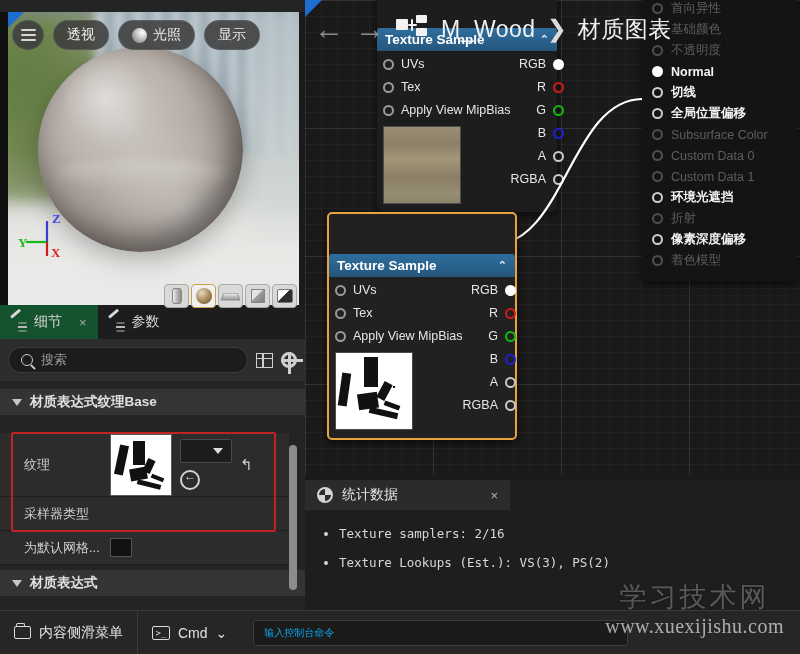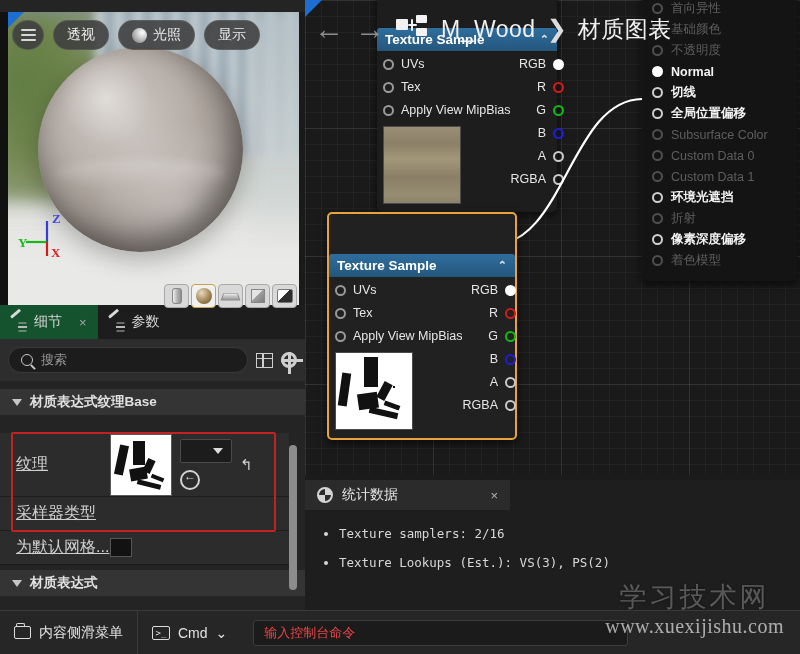--- a/index.html
+++ b/index.html
@@ -94,21 +94,21 @@
   .ico-gear::before { content:""; position:absolute; left:-3px; top:4px; width:22px; height:3px; background:#cfcfcf;
     box-shadow: 0 0 0 0 #cfcfcf; transform: rotate(0deg); }
   .ico-gear::after { content:""; position:absolute; left:4px; top:-3px; width:3px; height:22px; background:#cfcfcf; }
 
   .cat-row { position: absolute; left: 0; width: 100%; height: 26px; background: #343434;
     display: flex; align-items: center; gap: 8px; padding-left: 12px; font-size: 13.5px; color: #e0e0e0; font-weight: bold; }
   .tri { width: 0; height: 0; border-left: 5.5px solid transparent; border-right: 5.5px solid transparent; border-top: 7px solid #c6c6c6; }
 
   .prop-area { position: absolute; left: 0; top: 128px; width: 289px; }
   .prop-row { display: flex; align-items: center; border-bottom: 1px solid #1d1d1d; background: #2c2c2c; }
-  .prop-label { width: 110px; padding-left: 16px; font-size: 16px; color: #cfcfcf; flex: none; text-decoration: underline; }
+  .prop-label { width: 110px; padding-left: 24px; font-size: 13px; color: #cfcfcf; flex: none; }
   .prop-val { flex: 1; display: flex; align-items: center; gap: 8px; padding: 4px 6px 4px 0; }
   .redbox { position: absolute; border: 2px solid #c32222; border-radius: 2px; pointer-events: none; }
   .tex-thumb { width: 62px; height: 62px; border: 1px solid #5a5a5a; position: relative; overflow:hidden;
     background: #ffffff; }
   .blob { position: absolute; background: #111; }
   .combo { height: 24px; background: #1c1c1c; border: 1px solid #4a4a4a; border-radius: 2px; display: flex;
     align-items: center; justify-content: space-between; padding: 0 8px; color: #dedede; font-size: 13px; }
   .chev { width: 0; height: 0; border-left: 5px solid transparent; border-right: 5px solid transparent; border-top: 6px solid #dcdcdc; }
   .reset-ico { width: 20px; height: 20px; border-radius: 50%; border: 2px solid #d2d2d2; position: relative; }
   .reset-ico::after { content:"←"; position:absolute; left:2px; top:-3px; font-size:12px; color:#d2d2d2; }
@@ -179,21 +179,21 @@
     border-top: 1px solid #3a3a3a; display: flex; align-items: center; }
   .bb-item { height: 44px; display: flex; align-items: center; gap: 8px; padding: 0 14px; color: #e2e2e2; font-size: 14px;
     border-right: 1px solid #3a3a3a; }
   .folder-ico { width:17px; height:13px; border:1.7px solid #dcdcdc; border-radius:2px; position:relative; }
   .folder-ico::before { content:""; position:absolute; left:1px; top:-4px; width:7px; height:3px; border:1.7px solid #dcdcdc; border-bottom:none; border-radius:2px 2px 0 0; }
   .log-ico { width:15px; height:15px; border:1.7px solid #dcdcdc; border-radius:2px; position:relative; }
   .log-ico::after { content:"⇥"; position:absolute; left:1px; top:-3px; font-size:11px; color:#dcdcdc; }
   .cmd-ico { width:18px; height:14px; border:1.7px solid #dcdcdc; border-radius:2px; color:#dcdcdc; font-size:9px;
     display:flex; align-items:center; justify-content:center; font-family:"DejaVu Sans Mono", monospace; }
   .cmd-input { margin-left: 12px; flex: 1; height: 26px; max-width: 375px; background: #1b1b1b; border: 1px solid #3c3c3c;
-    border-radius: 3px; display: flex; align-items: center; padding: 0 10px; color: #ef4444; font-size: 13px; }
+    border-radius: 3px; display: flex; align-items: center; padding: 0 10px; color: #0ea5e9; font-size: 10px; }
 
   
   #wm { position: absolute; right: 16px; bottom: 16px; z-index: 40; text-align: center; pointer-events: none; }
   #wm .wm-cn { font-size: 27px; color: rgba(255,255,255,.30); letter-spacing: 3px;
     font-family: "Liberation Serif", serif; text-shadow: 0 0 2px rgba(0,0,0,.6); }
   #wm .wm-url { font-size: 20px; color: rgba(255,255,255,.62); font-family: "Liberation Serif", serif; letter-spacing: .5px; }
 </style>
 </head>
 <body>
 

